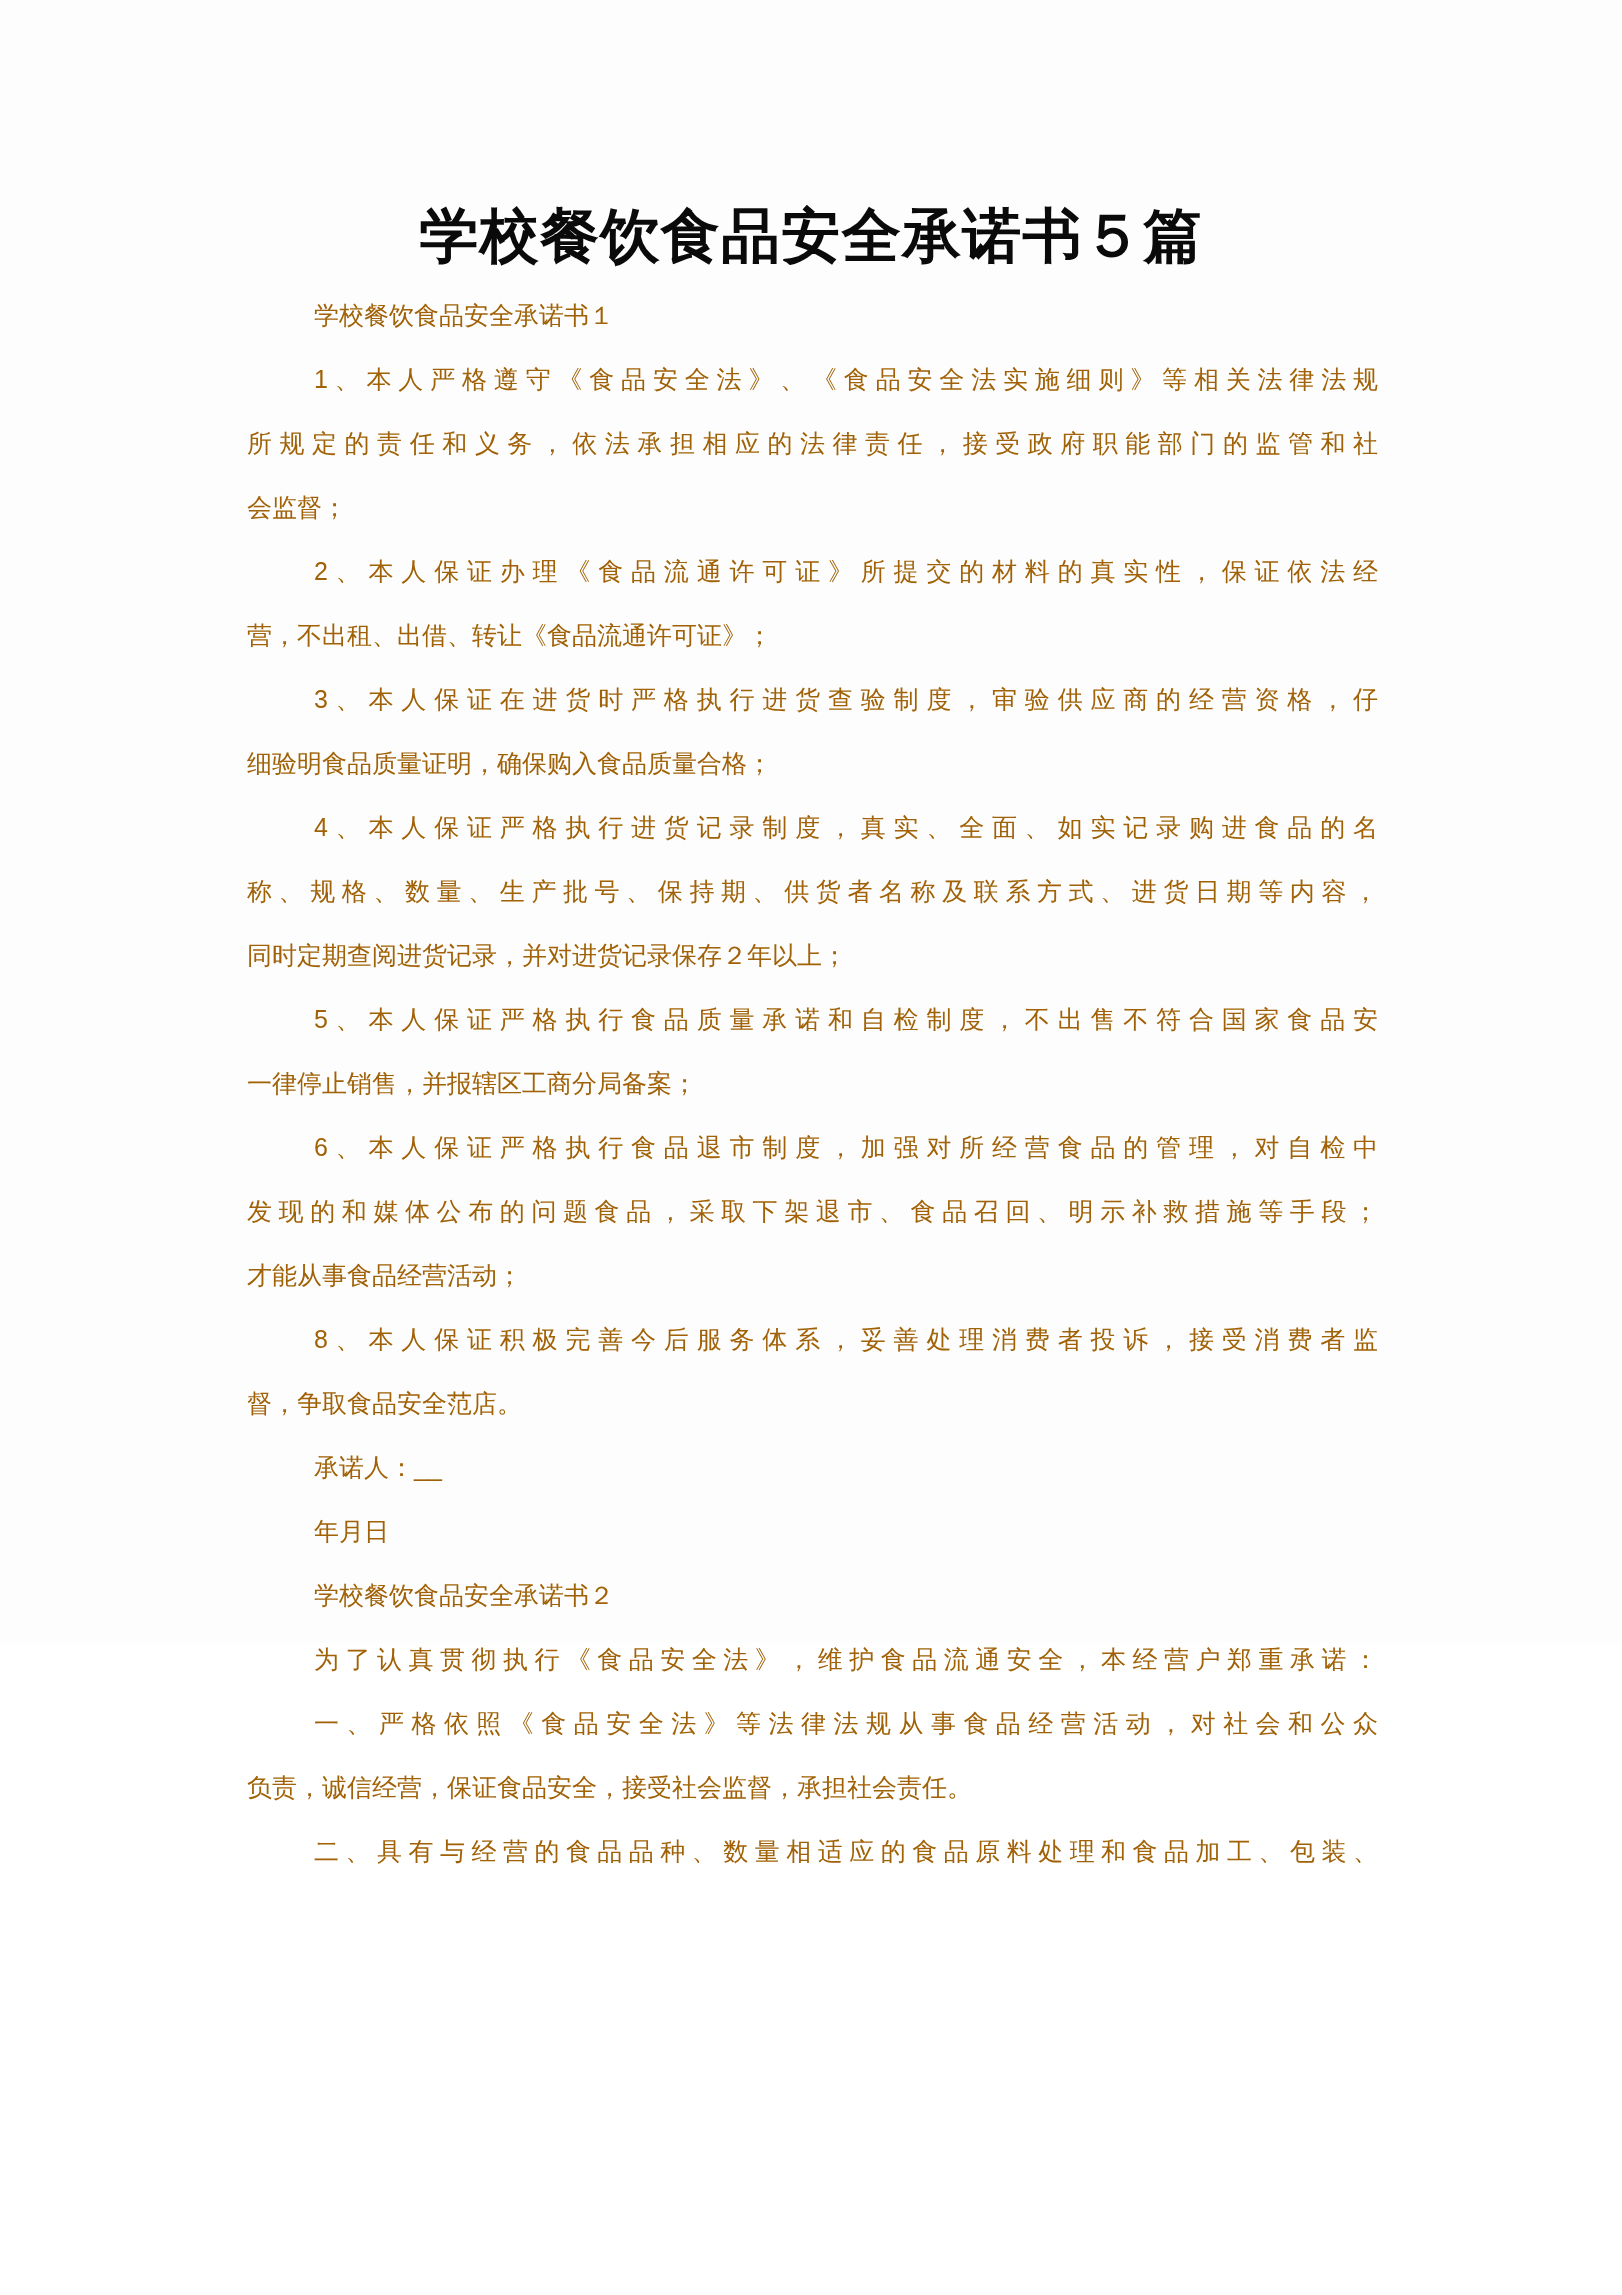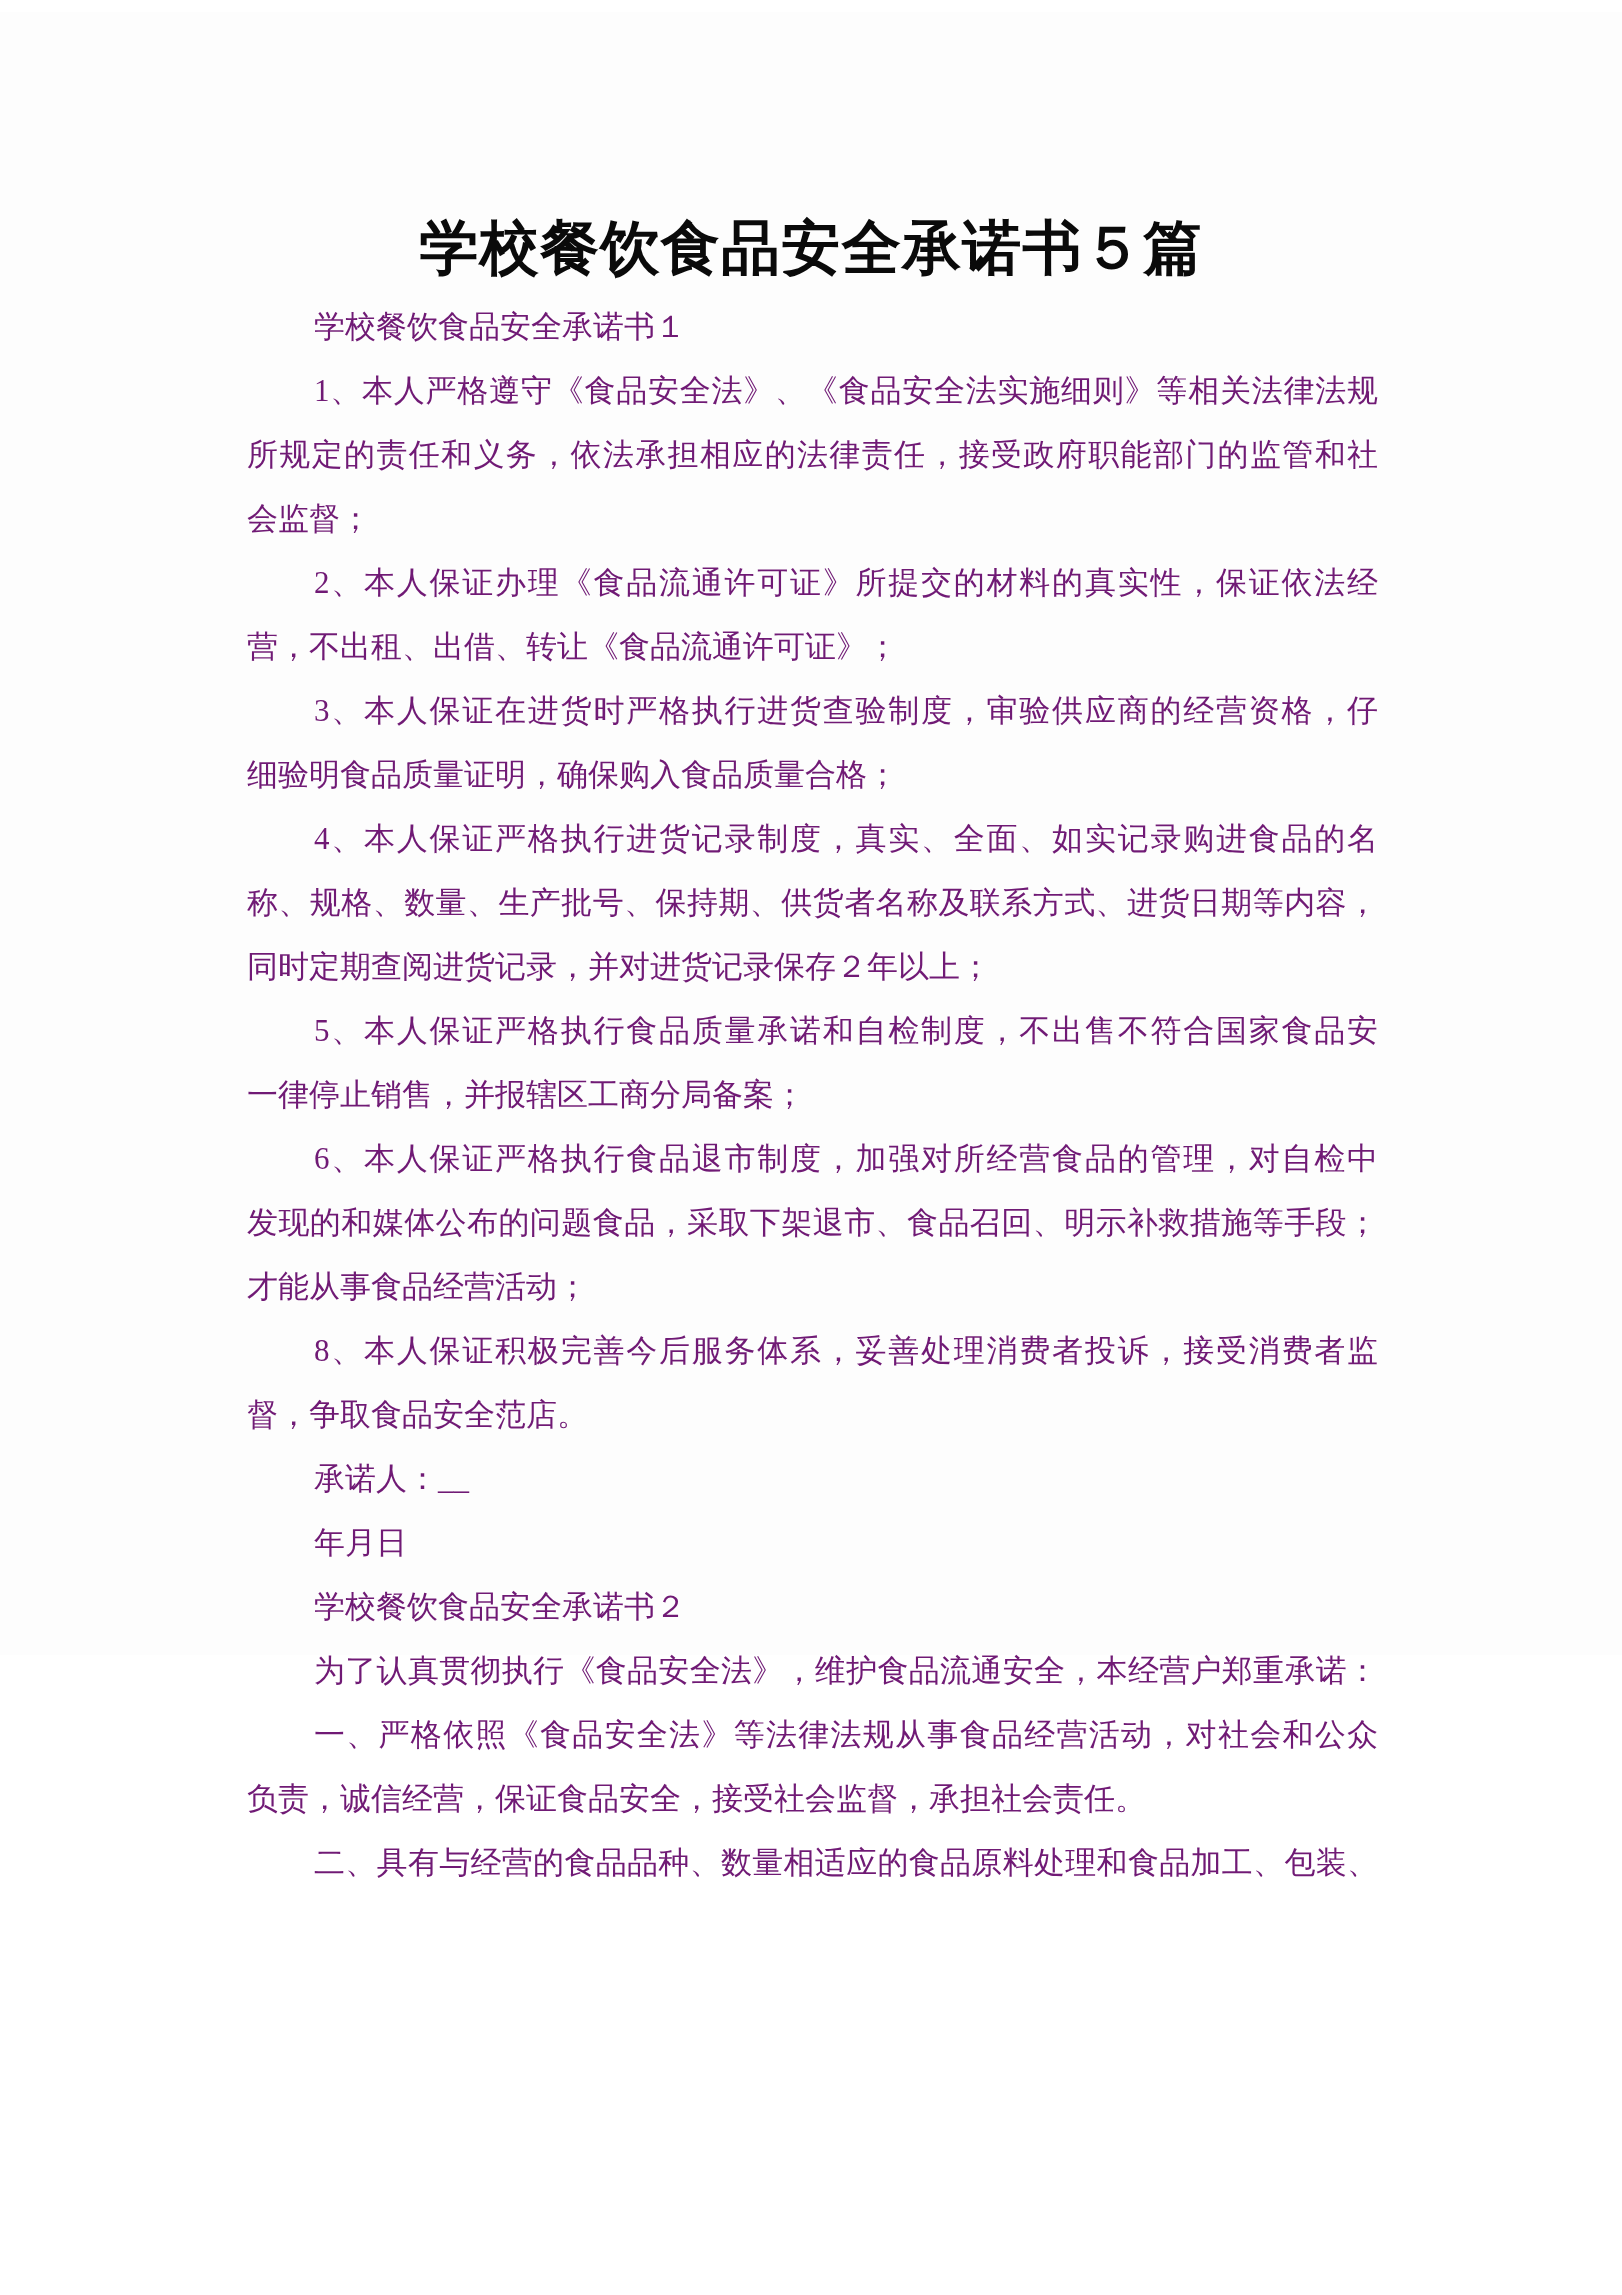--- a/index.html
+++ b/index.html
@@ -1,31 +1,31 @@
 <!DOCTYPE html>
 <html style="font-size:10.5px"><head>
 <meta charset="utf-8">
 <style>
   html, body { margin: 0; padding: 0; background: #ffffff; }
   body { width: 1623px; height: 2295px; position: relative; overflow: hidden; }
   .page {
-    position: absolute; left: 0; top: 12px; width: 1623px; height: 1643px;
+    position: absolute; left: 0; top: 0; width: 1623px; height: 1643px;
     background: #fdfdfd; color: #111111;
   }
   .title {
     position: absolute; left: 0; top: 200px; width: 1623px;
     text-align: center;
     font-family: "DejaVu Sans", "Liberation Sans", sans-serif;
     font-weight: bold; font-size: 59px; line-height: 72px;
     letter-spacing: 1.3px; color: #0a0a0a;
   }
   .body {
     position: absolute; left: 247px; top: 283px; width: 1131px;
-    font-family: Liberation Serif, serif;
-    font-size: 31px; line-height: 64px; color: #701a75;
+    font-family: Liberation Sans, sans-serif;
+    font-size: 25px; line-height: 64px; color: #a16207;
   }
   .line {
     display: block; height: 64px; white-space: nowrap;
     text-align: justify; text-align-last: justify;
   }
   .line.last { text-align-last: left; }
   .line.indent { padding-left: 67px; }
   .line.short { text-align-last: left; }
 </style>
 </head>

